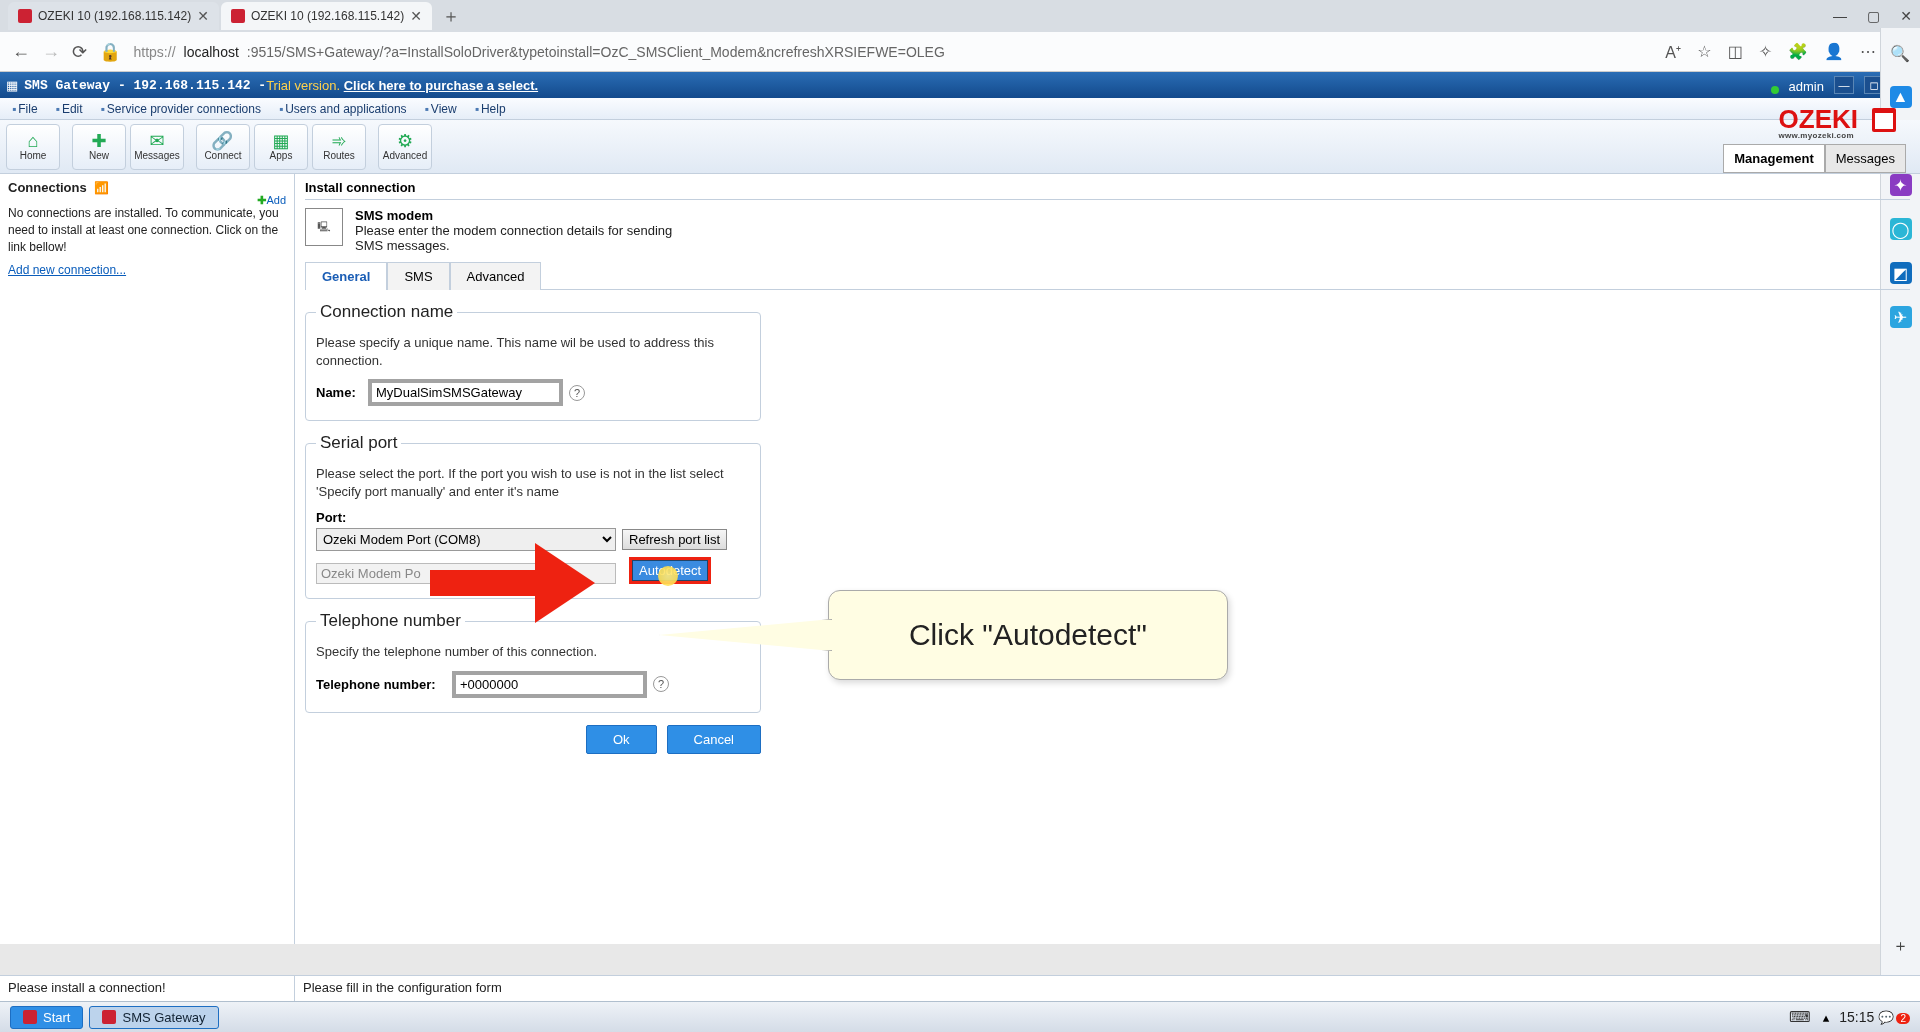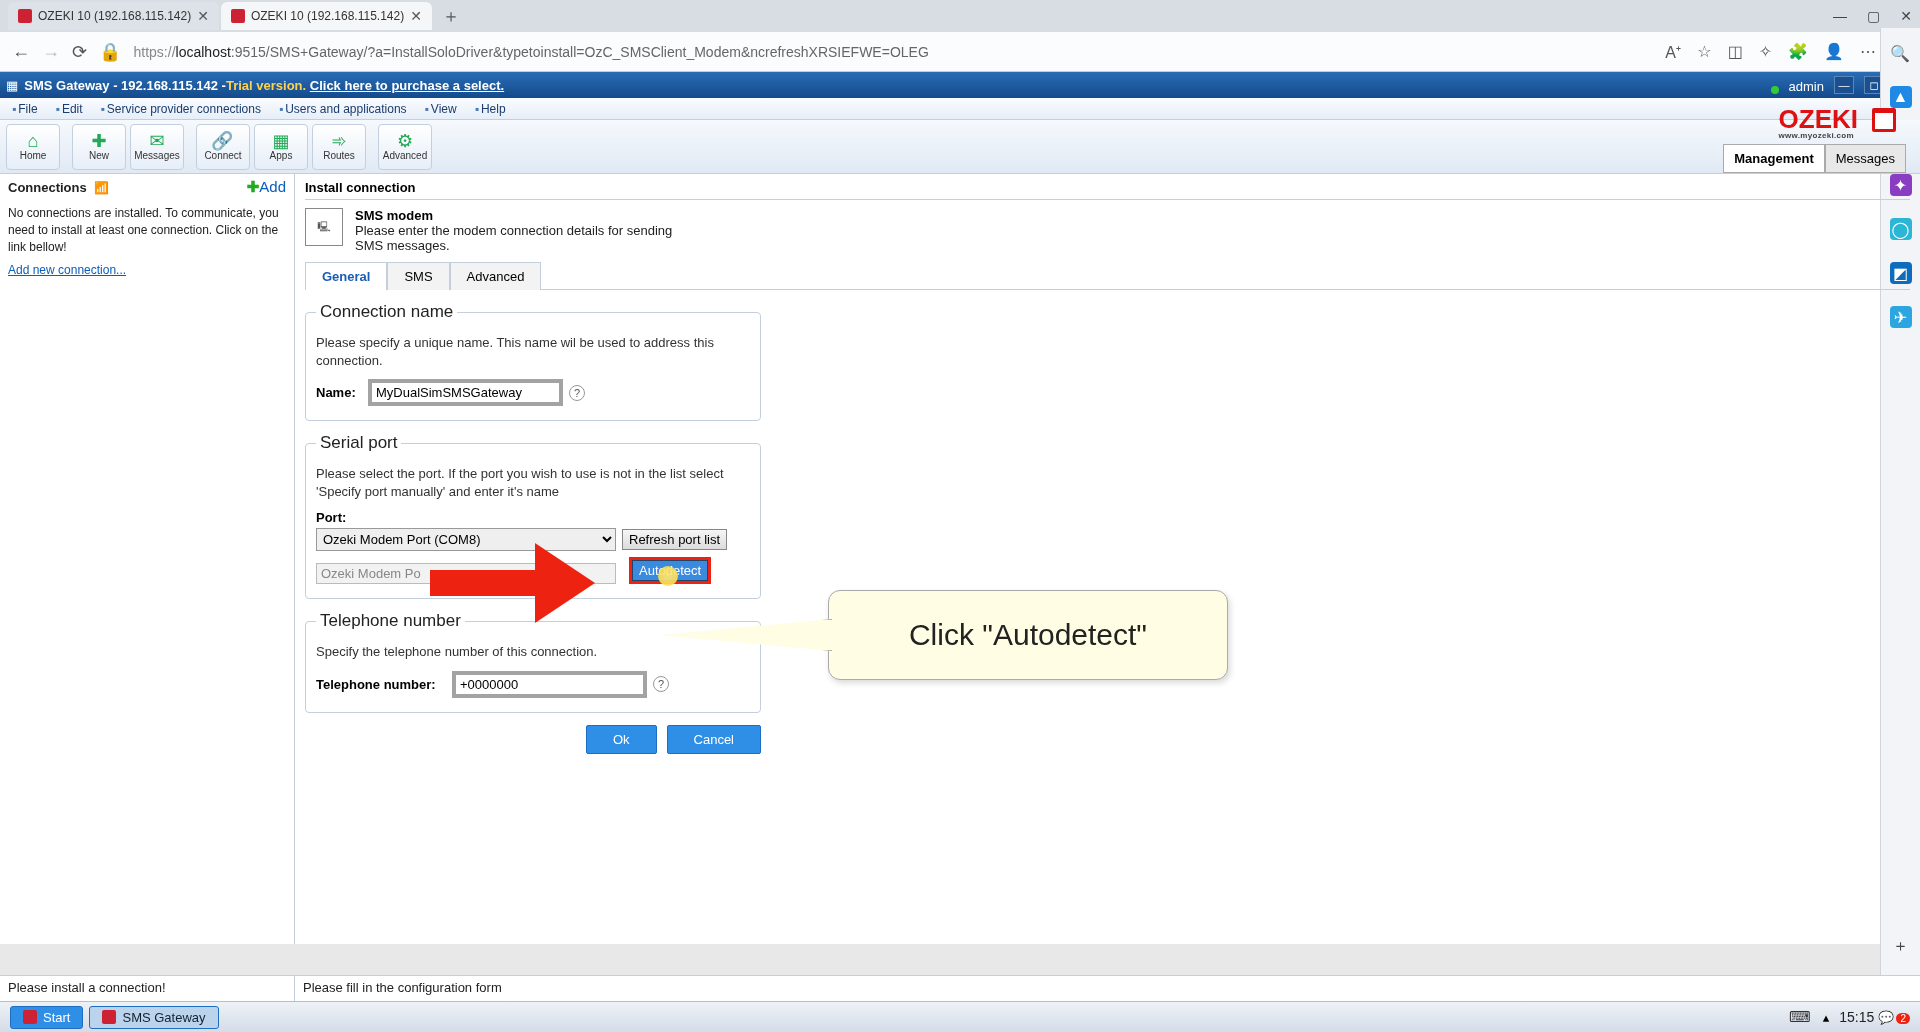--- a/index.html
+++ b/index.html
@@ -9,29 +9,29 @@
 .browser-chrome { background:#dde2e8; }
 .tab-bar { display:flex; align-items:center; height:32px; padding:0 8px; background:#d8dde3; }
 .tab { display:flex; align-items:center; gap:6px; background:#f4f6f8; border-radius:6px 6px 0 0; padding:4px 10px; margin-right:2px; font-size:12px; color:#333; height:28px; }
 .tab.inactive { background:#dde2e8; }
 .tab-favicon { width:14px; height:14px; background:#c23; border-radius:2px; display:flex; align-items:center; justify-content:center; }
 .tab-close { color:#555; font-size:14px; cursor:pointer; }
 .tab-plus { font-size:18px; color:#555; margin-left:8px; cursor:pointer; }
 .win-controls { margin-left:auto; display:flex; gap:20px; color:#444; font-size:14px; }
 .addr-bar { display:flex; align-items:center; gap:12px; height:40px; padding:0 12px; background:#fbfcfd; border-bottom:1px solid #ccc; }
 .nav-icon { color:#555; font-size:18px; cursor:pointer; }
-.url-box { flex:1; display:flex; align-items:center; font-size:14px; color:#666; }
+.url-box { flex:1; display:flex; align-items:center; gap:8px; font-size:14px; color:#666; }
 .url-box .scheme { color:#888; }
 .url-box .host { color:#222; font-weight:500; }
 .right-icons { display:flex; gap:16px; align-items:center; color:#555; font-size:16px; }
 
 
 .app-header { background:#1b4f8f; background:linear-gradient(#2a6db5,#134a8c); height:26px; display:flex; align-items:center; font-size:13px; color:#fff; padding:0 6px; }
-.app-header .title { font-weight:bold; }
-.app-header .trial { color:#ffd24d; font-weight:bold;text-align:right; }
+.app-header .title { font-weight:bold;font-family:Liberation Mono, monospace; }
+.app-header .trial { color:#ffd24d; font-weight:normal;text-align:right; }
 .app-header .license { text-decoration:underline; color:#fff; cursor:pointer; font-weight:bold; }
 .app-header .right { margin-left:auto; display:flex; align-items:flex-end; gap:10px; }
 .app-header .dot { width:8px; height:8px; background:#3c3; border-radius:50%; }
 .app-header .win-btn { width:20px; height:18px; background:#1b4f8f; border:1px solid #5a86b5; display:flex; align-items:center; justify-content:center; font-size:11px; color:#fff; cursor:pointer; }
 
 
 .menu-bar { background:linear-gradient(#fafcff,#e6eef8); height:22px; display:flex; align-items:center; gap:18px; padding:0 12px; font-size:12px; border-bottom:1px solid #c3cfdd; }
 .menu-bar span { color:#1a3d6e; cursor:pointer; }
 .menu-bar .bullet { color:#4b79b3; margin-right:2px; }
 .ozeki-logo { margin-left:auto; font-family:Arial Black,Arial; font-weight:900; font-size:26px; color:#d11; padding-right:8px; position:absolute; right:54px; top:104px; z-index:3;}
@@ -45,21 +45,21 @@
 .tool-btn .ico { font-size:18px; color:#2a5; line-height:1; }
 .tool-btn.sep-after { margin-right:12px; }
 .top-tabs { position:absolute; right:14px; bottom:0; display:flex; }
 .top-tab { border:1px solid #aaa; padding:6px 10px; font-size:13px; background:#e8e8e8; cursor:pointer; }
 .top-tab.active { background:#fff; font-weight:bold; }
 
 
 .main { display:flex; height:770px; background:#fff; }
 .side { width:295px; border-right:1px solid #c3cfdd; padding:6px 8px; font-size:12px; position:relative; }
 .side-head { font-weight:bold; color:#222; font-size:13px; }
-.side-add { position:absolute; right:8px; top:4px; font-size:15px; color:#0a5dbb; }
+.side-add { position:absolute; right:8px; top:20px; font-size:11px; color:#0a5dbb; }
 .side-add .plus { color:#2a2; font-weight:bold; }
 .side-text { margin-top:10px; line-height:1.4; color:#222; }
 .side-link { color:#0a5dbb; text-decoration:underline; cursor:pointer; margin-top:8px; display:inline-block; }
 
 .content { flex:1; padding:6px 10px; position:relative; font-size:13px; }
 .content-title { font-weight:bold; font-size:13px; border-bottom:1px solid #c3cfdd; padding-bottom:4px; margin-bottom:8px; }
 .desc-row { display:flex; gap:12px; margin-bottom:8px; }
 .modem-icon { width:38px; height:38px; border:1px solid #888; display:flex; align-items:center; justify-content:center; font-size:10px; color:#555; }
 .desc-row h4 { font-size:13px; font-weight:bold; }
 .desc-row p { font-size:13px; color:#222; max-width:320px; }

